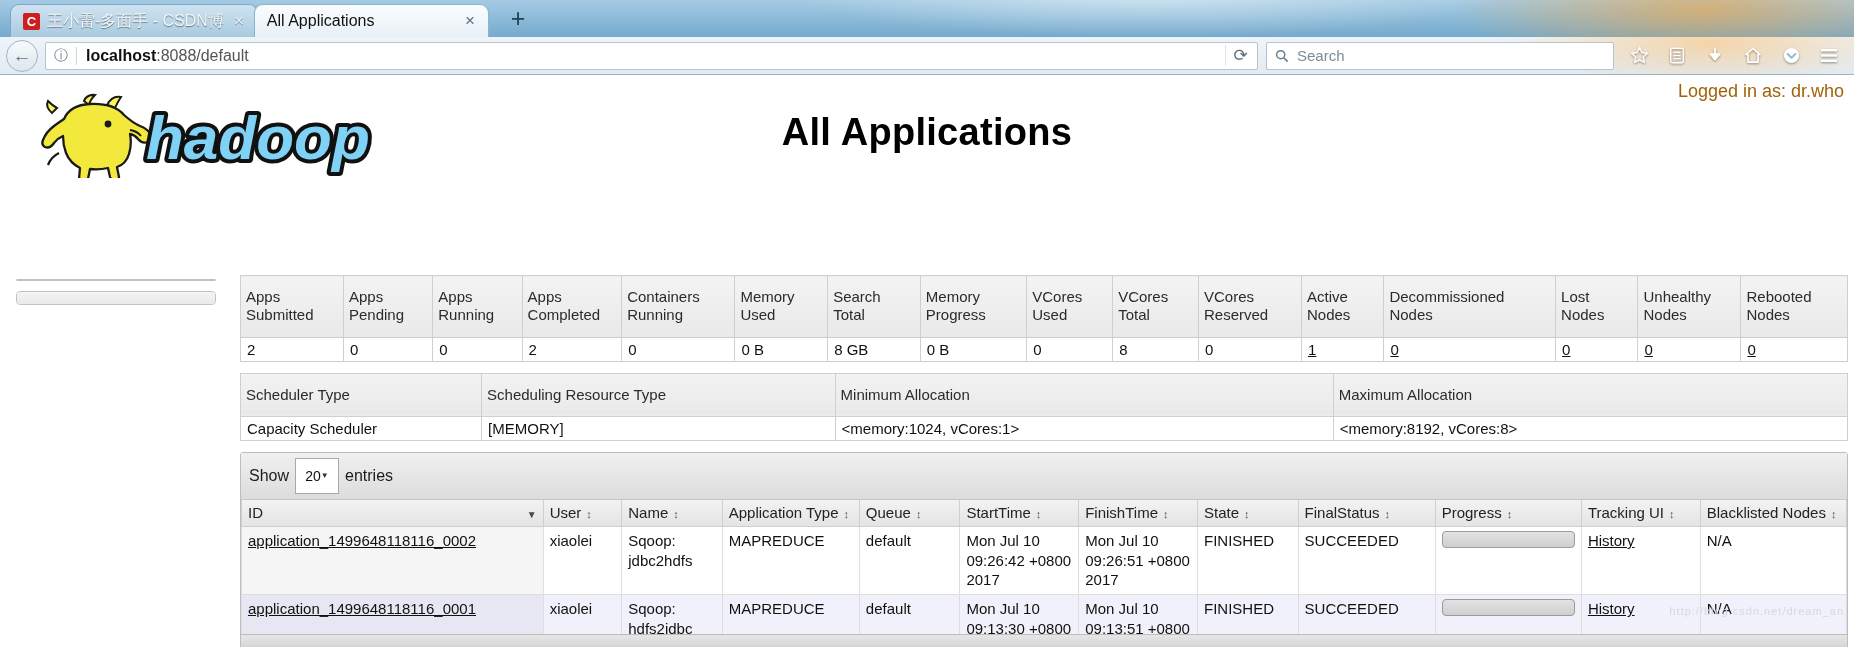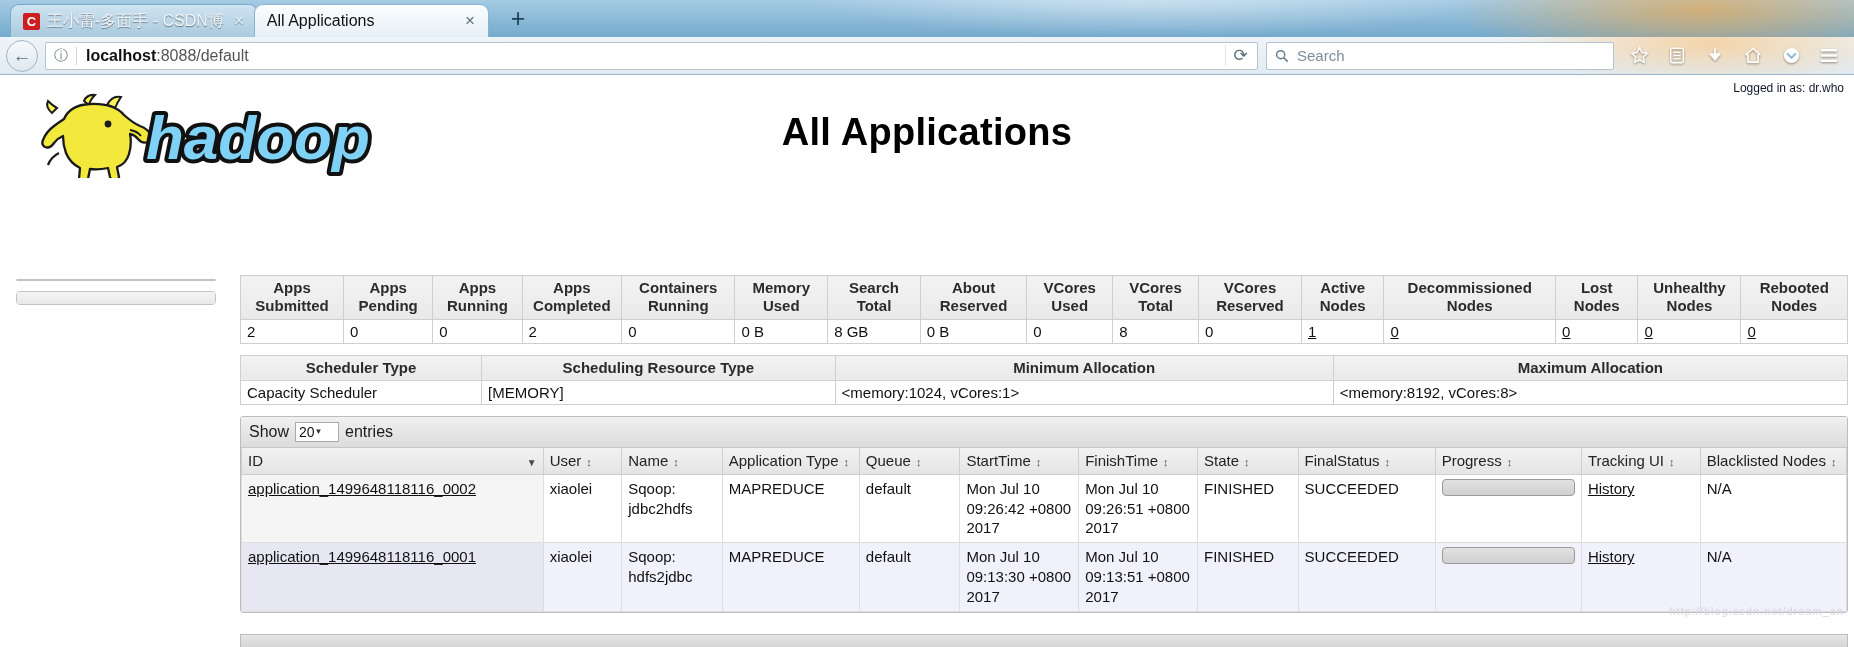--- a/index.html
+++ b/index.html
@@ -90,21 +90,21 @@
   .nav-icons { display:flex; align-items:center; gap:0; position:relative; z-index:1; }
   .nav-ico {
     width:38px; height:32px; display:flex; align-items:center; justify-content:center;
     color:#fff; filter:drop-shadow(0 1px 1px rgba(0,0,0,.4));
   }
   .nav-ico svg { display:block; }
 
   
   .page { position:relative; height:572px; background:#fff; overflow:hidden; }
   .logged-in {
-    position:absolute; right:10px; top:6px; font-size:12px; color:#0f172a;
+    position:absolute; right:10px; top:6px; font-size:18px; color:#a16207;
   }
   .logo-wrap { position:absolute; left:12px; top:18px; width:375px; height:85px; }
   .page-title {
     position:absolute; left:0; right:0; top:36px; text-align:center;
     font-size:38px; font-weight:bold; color:#000; letter-spacing:.3px;
   }
 
   
   .sidebar { position:absolute; left:16px; top:204px; width:200px; }
   .panel { border:1px solid #c2c2c2; border-radius:4px; background:#fff; margin-bottom:10px; }
@@ -123,22 +123,22 @@
   .nav-link.sub { padding-left:58px; font-size:15px; }
   .nav-gap { height:10px; }
 
   
   .main { position:absolute; left:240px; top:200px; right:6px; }
   .section-title { font-size:21px; color:#111; margin:0 0 5px 2px; }
 
   table.metrics { border-collapse:collapse; width:100%; table-layout:fixed; }
   table.metrics th {
     background:linear-gradient(to bottom,#f3f3f3,#e9e9e9);
-    border:1px solid #cfcfcf; font-weight:bold; font-size:15px; color:#2b2b2b;
-    padding:3px 5px; text-align:center; line-height:1.22;
+    border:1px solid #cfcfcf; font-weight:normal; font-size:15px; color:#2b2b2b;
+    padding:12px 5px; text-align:left; line-height:1.22;
   }
   table.metrics td {
     border:1px solid #cfcfcf; font-size:15px; color:#111;
     padding:3px 6px; text-align:left; background:#fff;
   }
   td.ctr, th.ctr { text-align:center; }
   .lnk { color:#111; text-decoration:underline; }
 
   .spacer { height:11px; }
 
@@ -146,22 +146,22 @@
   .dt-wrap { border:1px solid #bdbdbd; border-radius:3px; overflow:hidden; background:#fff; }
   .dt-top {
     display:flex; align-items:center; justify-content:space-between;
     background:linear-gradient(to bottom,#f0f0f0,#dcdcdc);
     padding:5px 8px; font-size:16px; color:#1b1b1b;
     border-bottom:1px solid #c6c6c6;
     gap:8px;
   }
   .dt-length { display:flex; align-items:center; gap:6px; }
   .mini-select {
-    display:inline-flex; align-items:center; justify-content:flex-start;
-    width:44px; height:20px; background:#fff; border:1px solid #a9a9a9;
+    display:inline-flex; align-items:center; justify-content:center;
+    width:44px; height:36px; background:#fff; border:1px solid #a9a9a9;
     font-size:14px; padding:0 3px; color:#111;
   }
   .mini-select .arr { font-size:8px; color:#333; }
   .dt-filter { display:flex; align-items:center; gap:6px; }
   .dt-filter input {
     width:270px; height:21px; border:1px solid #8f8f8f; background:#fff;
     font-family:"Liberation Sans", sans-serif; font-size:14px; padding:0 4px;
   }
 
   table.apps { border-collapse:collapse; width:100%; table-layout:fixed; }
@@ -332,21 +332,21 @@
       </colgroup>
       <thead>
         <tr>
           <th>Apps Submitted</th>
           <th>Apps Pending</th>
           <th>Apps Running</th>
           <th>Apps Completed</th>
           <th>Containers Running</th>
           <th>Memory Used</th>
           <th>Search Total</th>
-          <th>About Reserved</th>
+          <th>Memory Progress</th>
           <th>VCores Used</th>
           <th>VCores Total</th>
           <th>VCores Reserved</th>
           <th>Active Nodes</th>
           <th>Decommissioned Nodes</th>
           <th>Lost Nodes</th>
           <th>Unhealthy Nodes</th>
           <th>Rebooted Nodes</th>
         </tr>
       </thead>

